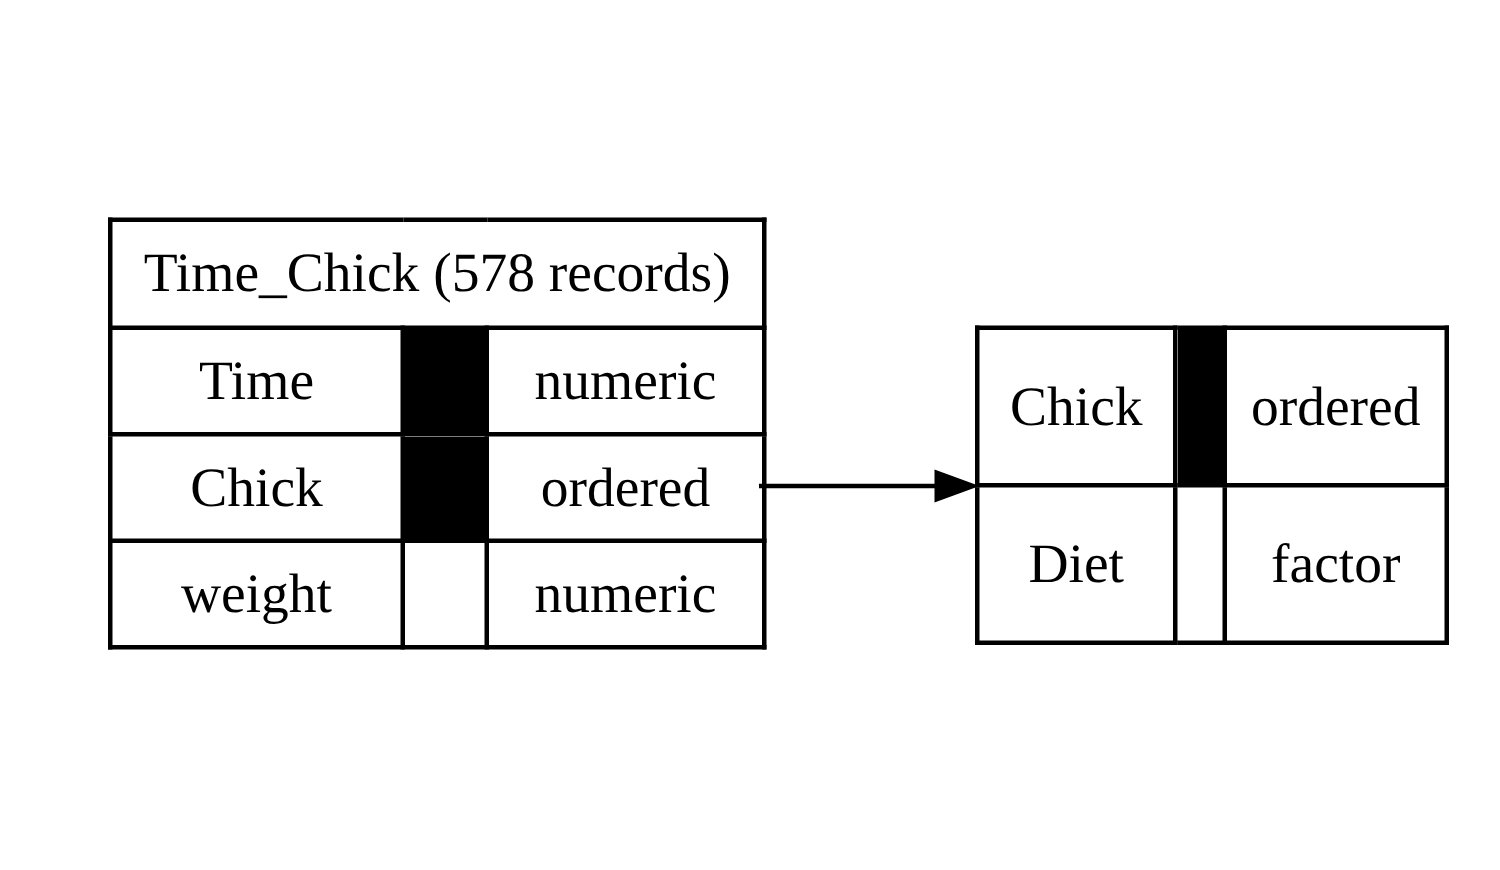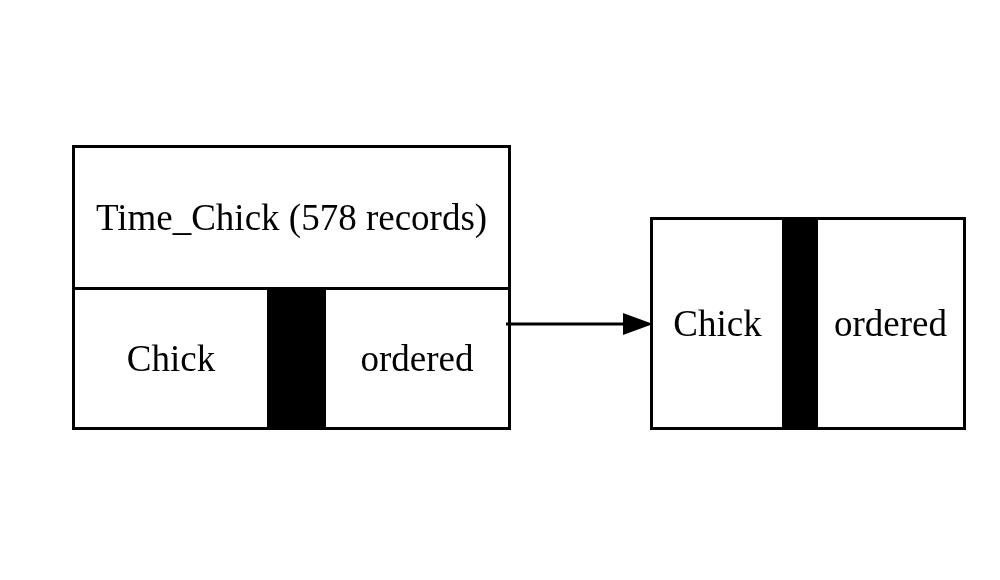--- a/index.html
+++ b/index.html
@@ -71,23 +71,33 @@
   <colgroup>
     <col style="width:195px">
     <col style="width:56px">
     <col style="width:185px">
   </colgroup>
   <tbody>
     <tr>
       <td colspan="3" class="title-cell">Time_Chick (578 records)</td>
     </tr>
     <tr>
+      <td class="field-row">Time</td>
+      <td class="field-row key-filled"></td>
+      <td class="field-row">numeric</td>
+    </tr>
+    <tr>
       <td class="field-row">Chick</td>
       <td class="field-row key-filled"></td>
       <td class="field-row">ordered</td>
+    </tr>
+    <tr>
+      <td class="field-row">weight</td>
+      <td class="field-row key-empty"></td>
+      <td class="field-row">numeric</td>
     </tr>
   </tbody>
 </table>
 
 <svg id="relation-arrow" viewBox="0 0 148 34" xmlns="http://www.w3.org/2000/svg" aria-hidden="true">
   <line x1="0" y1="17" x2="124" y2="17" stroke="#000000" stroke-width="3"></line>
   <polygon points="117,6 117,28 147,17" fill="#000000"></polygon>
 </svg>
 
 <table class="entity" id="table-chick">
@@ -95,14 +105,19 @@
     <col style="width:132px">
     <col style="width:33px">
     <col style="width:148px">
   </colgroup>
   <tbody>
     <tr>
       <td class="field-row">Chick</td>
       <td class="field-row key-filled"></td>
       <td class="field-row">ordered</td>
     </tr>
+    <tr>
+      <td class="field-row">Diet</td>
+      <td class="field-row key-empty"></td>
+      <td class="field-row">factor</td>
+    </tr>
   </tbody>
 </table>
 
 </body></html>

